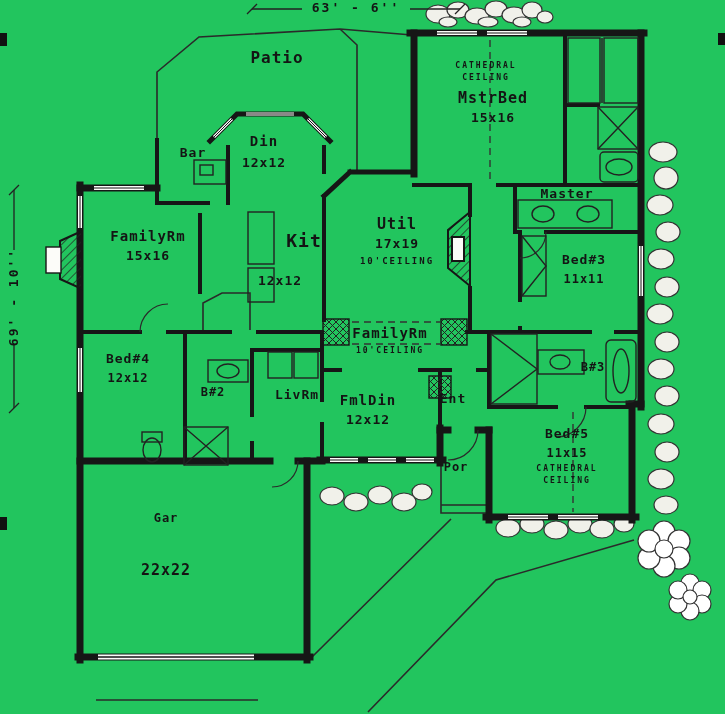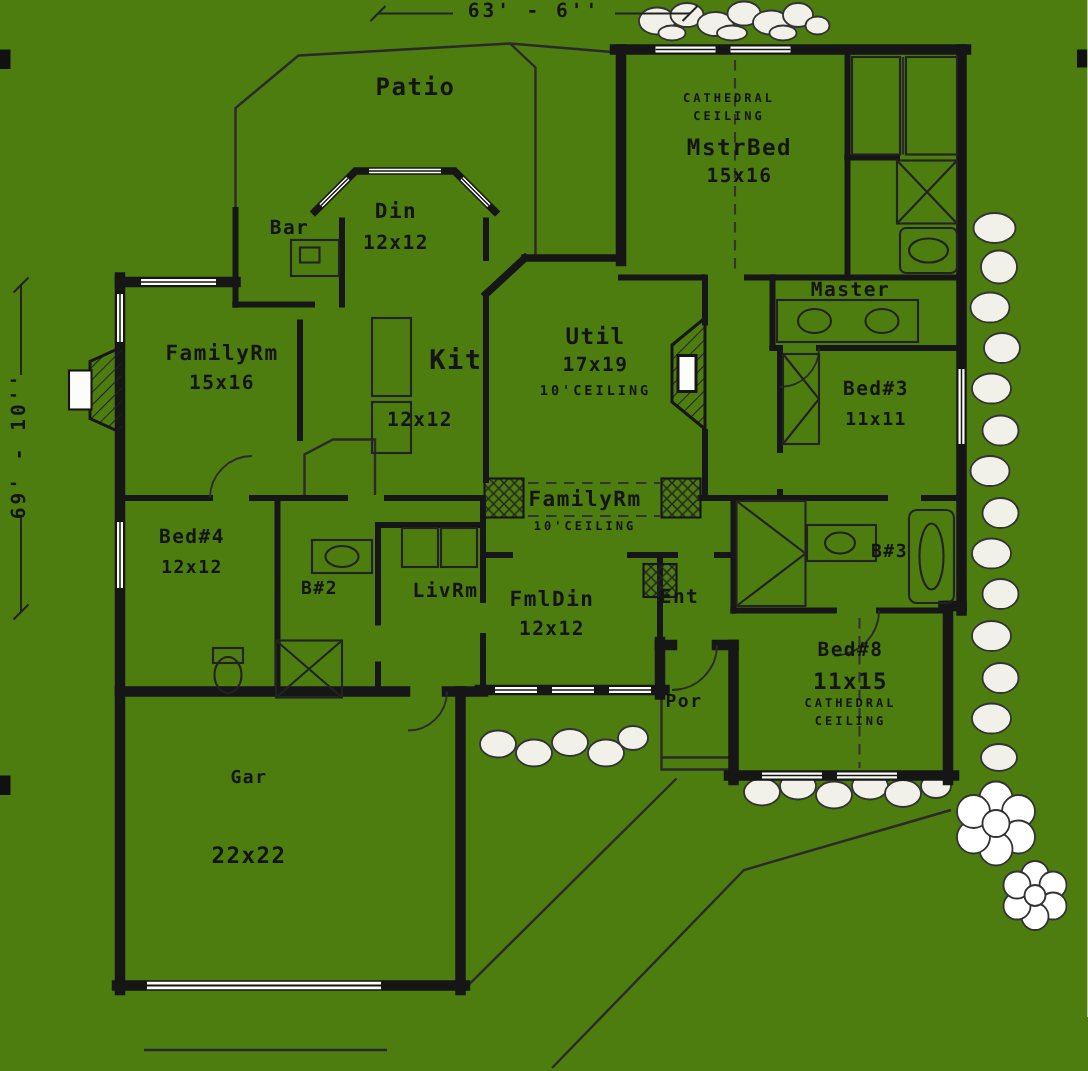--- a/index.html
+++ b/index.html
@@ -1,18 +1,18 @@
 <!DOCTYPE html>
 <html><head>
 <meta charset="utf-8">
 <style>
   html,body{margin:0;padding:0;background:#ffffff;}
   .plan{
     position:relative;width:725px;height:714px;overflow:hidden;
-    background:#4d7c0f;
+    background:#22c55e;
     font-family:"DejaVu Sans Mono","Liberation Mono",monospace;
   }
   .plan svg{position:absolute;left:0;top:0;}
   .lbl{
     position:absolute;transform:translateX(-50%);
     font-weight:bold;color:#141414;white-space:nowrap;
     letter-spacing:1px;z-index:5;line-height:1;
   }
   .sm{letter-spacing:2px;}
   .vdim{
@@ -268,22 +268,22 @@
 
   <div class="lbl" style="left:390px;top:326px;font-size:14px">FamilyRm</div>
   <div class="lbl sm" style="left:390px;top:347px;font-size:8px">10'CEILING</div>
 
   <div class="lbl" style="left:368px;top:393px;font-size:14px">FmlDin</div>
   <div class="lbl" style="left:368px;top:413px;font-size:13px">12x12</div>
 
   <div class="lbl" style="left:453px;top:392px;font-size:13px">Ent</div>
   <div class="lbl" style="left:593px;top:361px;font-size:12px">B#3</div>
 
-  <div class="lbl" style="left:567px;top:427px;font-size:13px">Bed#8</div>
-  <div class="lbl" style="left:567px;top:447px;font-size:15px">11x15</div>
+  <div class="lbl" style="left:567px;top:427px;font-size:13px">Bed#5</div>
+  <div class="lbl" style="left:567px;top:447px;font-size:12px">11x15</div>
   <div class="lbl sm" style="left:567px;top:465px;font-size:8px">CATHEDRAL</div>
   <div class="lbl sm" style="left:567px;top:477px;font-size:8px">CEILING</div>
 
   <div class="lbl" style="left:456px;top:461px;font-size:12px">Por</div>
 
   <div class="lbl" style="left:166px;top:512px;font-size:12px">Gar</div>
   <div class="lbl" style="left:166px;top:563px;font-size:15px">22x22</div>
 
 </div>
 

